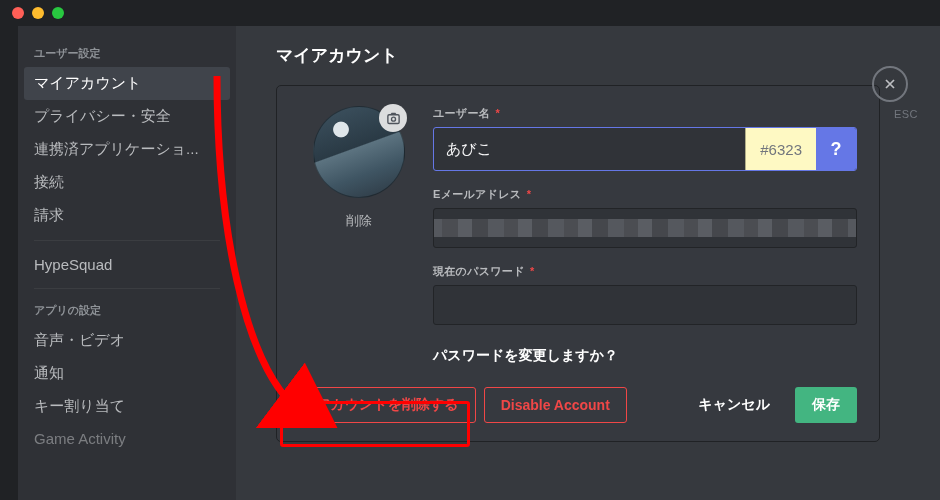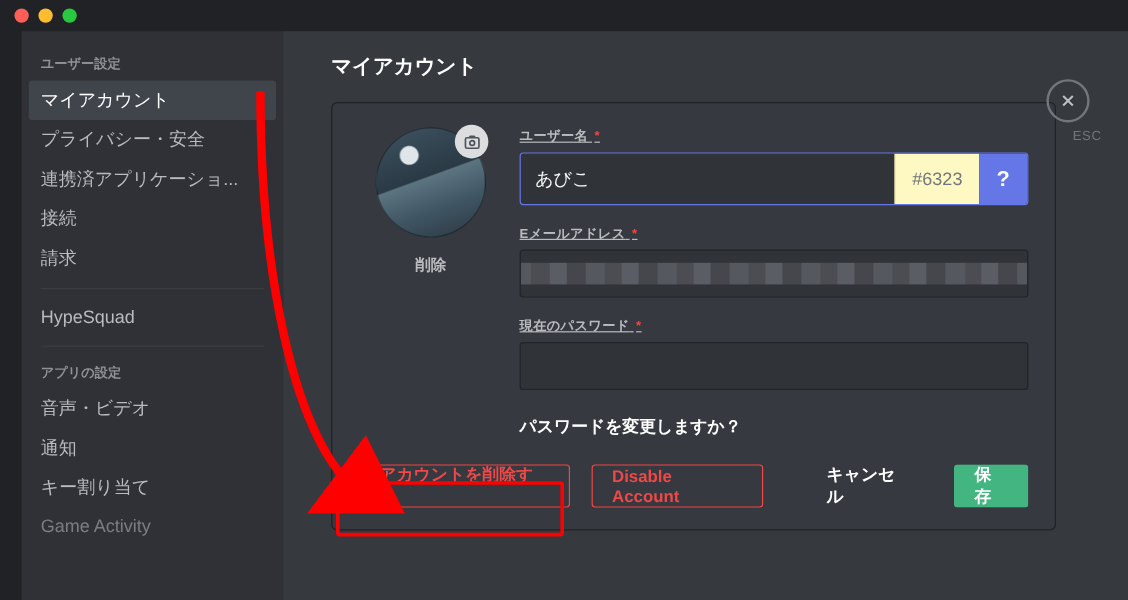--- a/index.html
+++ b/index.html
@@ -24,46 +24,46 @@
 
   
   .content { flex: 1; background: #36393e; position: relative; padding: 18px 60px 0 40px; }
   .content-inner { max-width: 740px; }
   .page-title { font-size: 17px; font-weight: 700; color: #ffffff; margin-bottom: 18px; }
 
   .card { border: 1px solid #202225; border-radius: 5px; background: #36393f; padding: 20px 22px 18px 22px; }
   .card-body { display: flex; }
 
   
-  .avatar-col { width: 120px; display: flex; flex-direction: column; align-items: center; font-weight: bold; }
+  .avatar-col { width: 120px; display: flex; flex-direction: column; align-items: center; }
   .avatar-wrap { position: relative; width: 92px; height: 92px; }
   .avatar { width: 92px; height: 92px; border-radius: 50%; overflow: hidden; background: radial-gradient(circle at 30% 25%, #dfe6ea 0 8%, transparent 9%), linear-gradient(160deg,#3e5361 0%, #2a3a45 45%, #5c7380 46%, #3f5563 70%, #2b3640 100%); border: 1px solid rgba(0,0,0,0.35); }
   .upload-badge { position: absolute; top: -2px; right: -2px; width: 28px; height: 28px; border-radius: 50%; background: #dcddde; display:flex; align-items:center; justify-content:center; color:#4f545c; }
   .upload-badge svg { width: 15px; height: 15px; display:block; }
   .avatar-remove { margin-top: 14px; font-size: 13px; color: #b9bbbe; cursor: pointer; }
 
   
   .form-col { flex: 1; padding-left: 14px; }
-  .field-label { font-size: 11px; font-weight: 700; color: #b9bbbe; letter-spacing: .3px; margin-bottom: 6px; text-decoration: underline; }
+  .field-label { font-size: 11px; font-weight: 700; color: #b9bbbe; letter-spacing: .3px; margin-bottom: 6px; }
   .req { color: #f04747; margin-left: 2px; }
 
   .username-row { display:flex; border: 1px solid #6577e6; border-radius: 3px; overflow: hidden; background: #303338; height: 44px; }
   .username-input { flex: 1; background: transparent; border: none; outline: none; padding: 0 12px; font-size: 15px; color: #f6f6f7; }
   .discrim { display:flex; align-items:center; padding: 0 14px; color: #72767d; font-size: 15px; background: #fef9c3; border-left: 1px solid rgba(0,0,0,0.3); }
   .help-btn { width: 40px; background: #6577e6; color: #fff; font-size: 18px; font-weight:700; display:flex; align-items:center; justify-content:center; cursor:pointer; }
 
   .field { margin-top: 16px; }
   .text-input { width: 100%; height: 40px; background: #303338; border: 1px solid #222427; border-radius: 3px; padding: 0 12px; font-size: 15px; color: #dcddde; outline: none; }
   .email-mask { width: 100%; height: 40px; border: 1px solid #222427; border-radius: 3px; background:
     repeating-linear-gradient(90deg,#4b4d52 0 14px,#5a5d63 14px 28px,#45474c 28px 44px,#55585e 44px 60px),
     #303338; background-size: auto 18px; background-position: 10px center; background-repeat: repeat-x; filter: blur(.3px); }
   .pw-question { font-size: 14px; font-weight: 700; color: #ffffff; margin-top: 22px; }
 
   
-  .card-footer { display:flex; align-items:center; gap: 18px; padding-top: 22px; }
+  .card-footer { display:flex; align-items:center; gap: 8px; padding-top: 22px; }
   .btn { height: 36px; padding: 0 16px; border-radius: 3px; font-size: 14px; font-weight: 600; display:inline-flex; align-items:center; justify-content:center; cursor:pointer; border:1px solid transparent; user-select:none; }
   .btn-danger-outline { color: #f04747; border-color: #f04747; background: transparent; }
   .btn-ghost { color: #ffffff; background: transparent; }
   .btn-primary { background: #43b581; color: #fff; }
   .spacer { flex: 1; }
 
   
   .anno { position:absolute; pointer-events:none; }
   .arrow-svg { position:absolute; left: 202px; top: 68px; width: 170px; height: 360px; }
   .highlight-box { position:absolute; left: 280px; top: 401px; width: 190px; height: 46px; border: 3px solid #ff0000; border-radius: 3px; }

